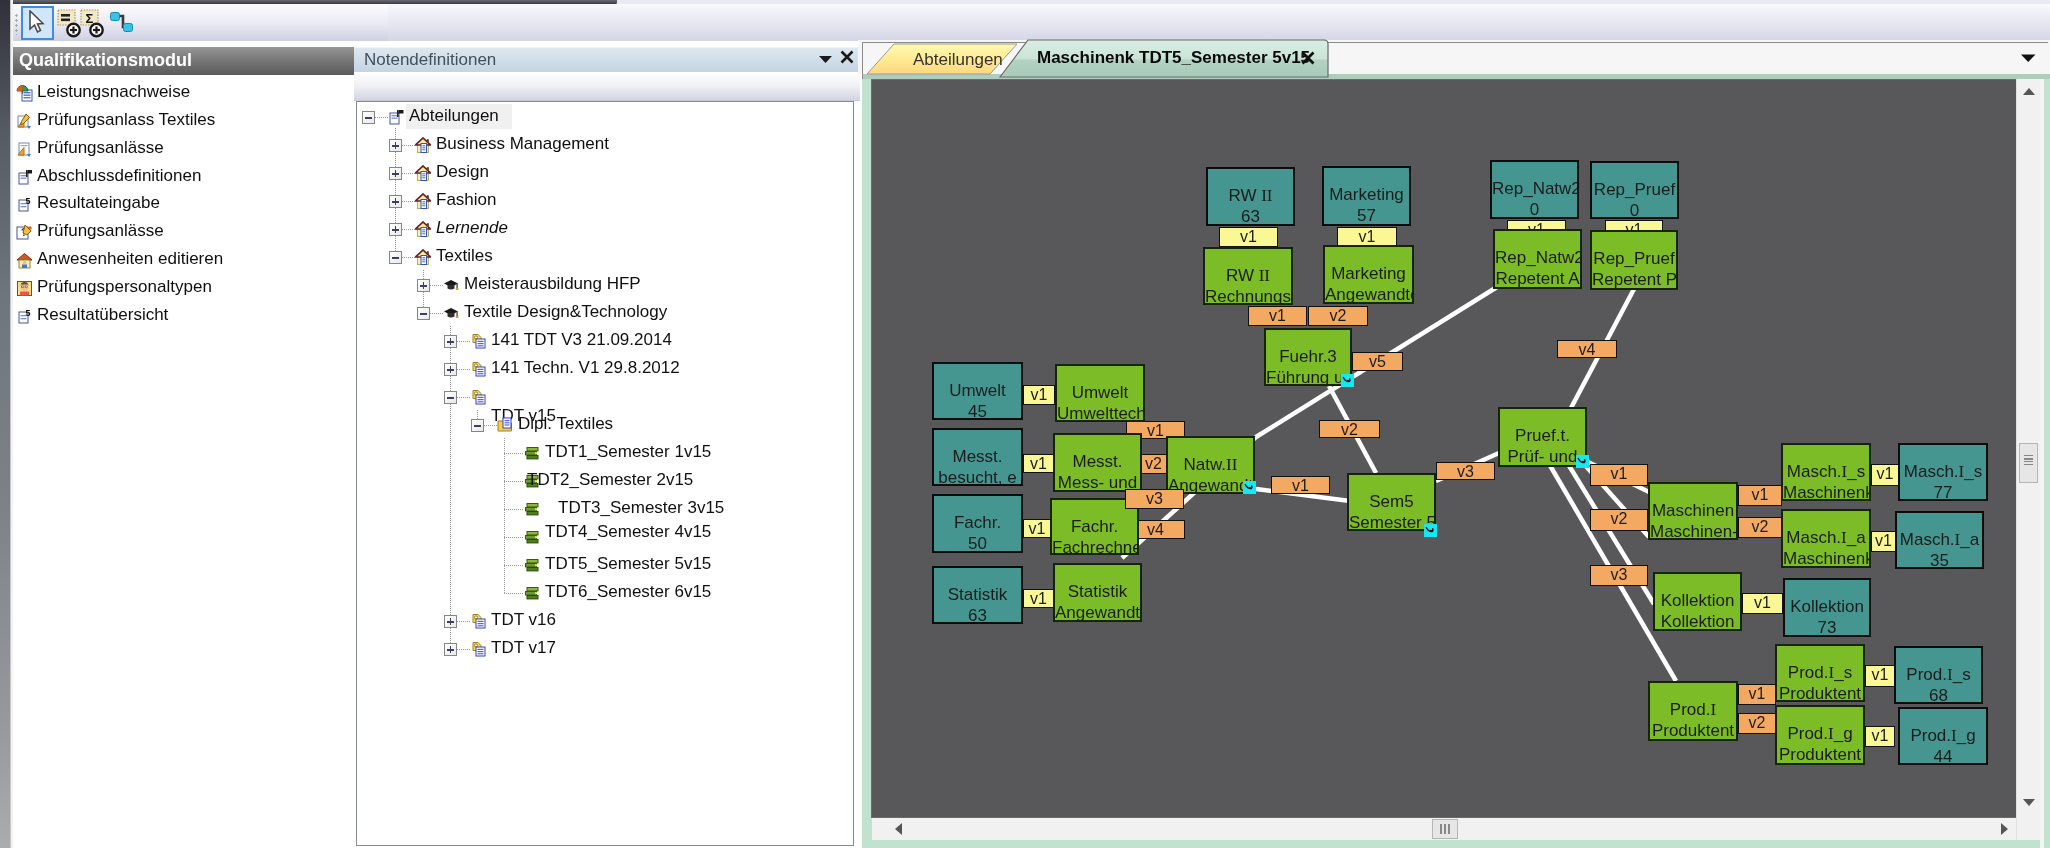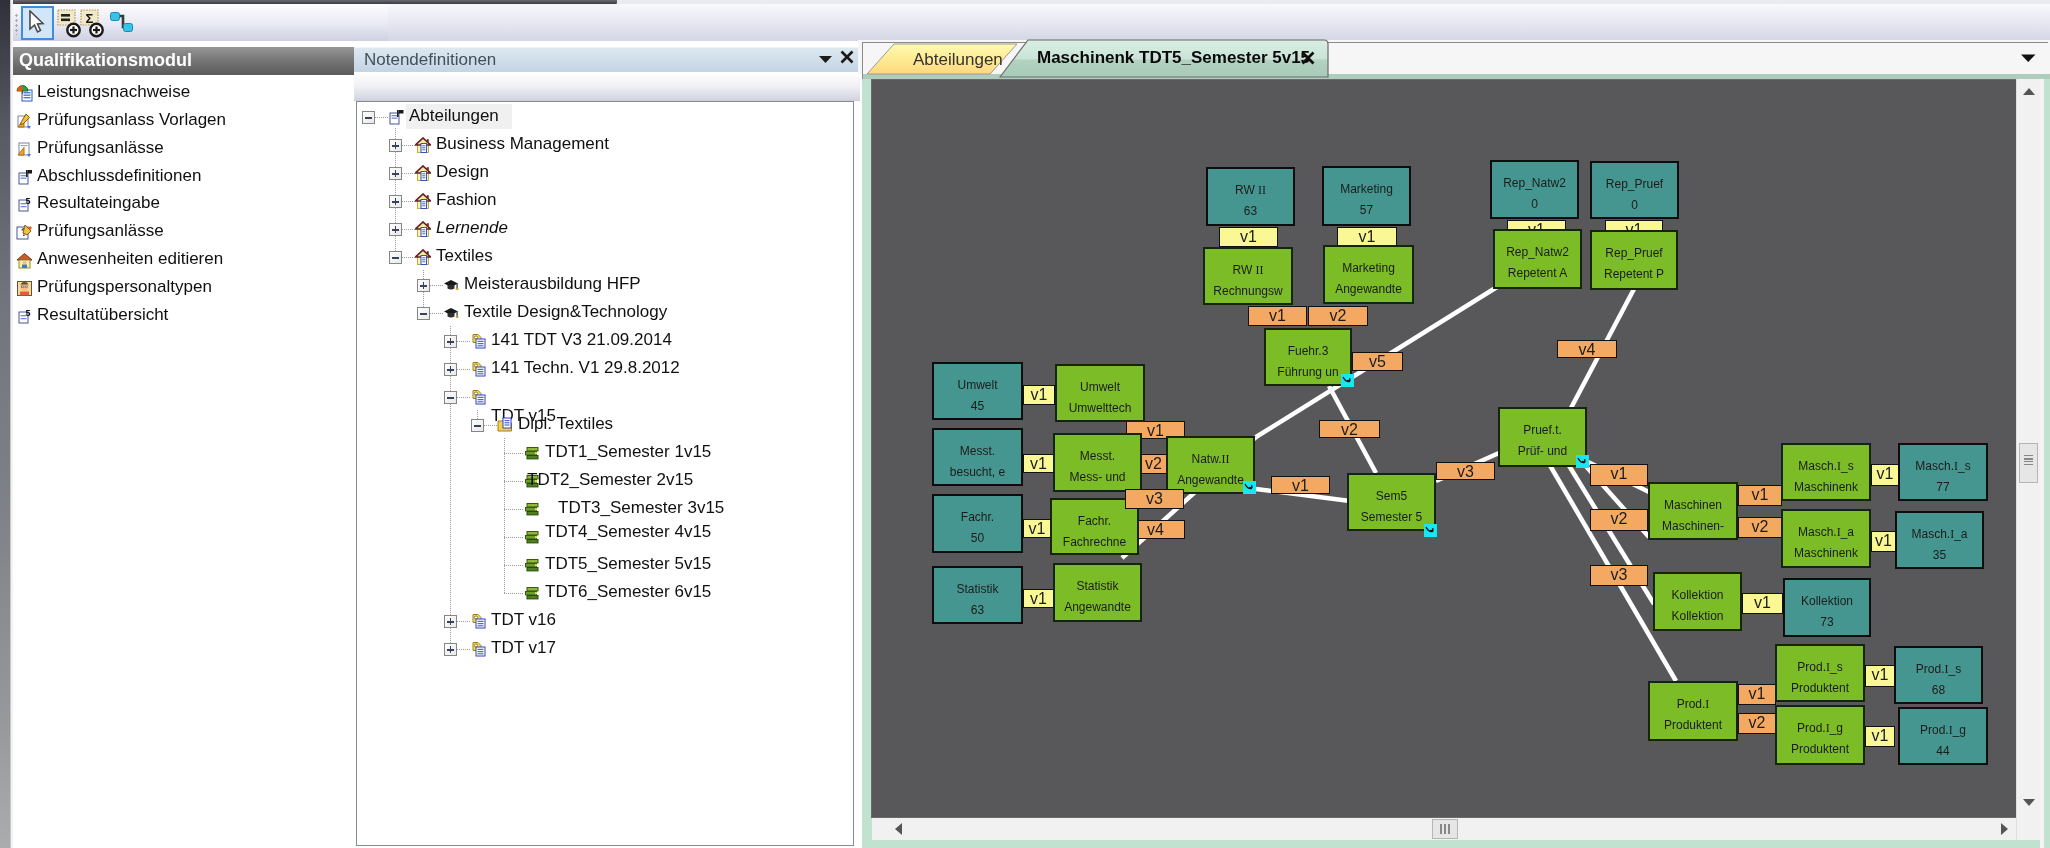--- a/index.html
+++ b/index.html
@@ -1,19 +1,19 @@
 <!DOCTYPE html>
 <html><head><meta charset="utf-8">
 <style>
 html,body{margin:0;padding:0;}
 body{width:2050px;height:848px;position:relative;overflow:hidden;
  font-family:"Liberation Sans",sans-serif;background:#ffffff;}
 .abs{position:absolute;}
 .nb{position:absolute;box-sizing:border-box;text-align:center;color:#1c1c1c;
- font-size:12px;line-height:20.5px;padding-top:11px;white-space:nowrap;overflow:hidden;}
+ font-size:17px;line-height:20.5px;padding-top:17px;white-space:nowrap;overflow:hidden;}
 .tb{background:#459690;border:2px solid #0d0d0d;}
 .gb{background:#7BBC27;border:2px solid #16250a;}
 .yb{position:absolute;box-sizing:border-box;background:#FAF795;border:1.5px solid #111;
  text-align:center;color:#1c1c1c;font-size:16px;line-height:18px;}
 .ob{position:absolute;box-sizing:border-box;background:#F4A962;border:1.5px solid #111;
  text-align:center;color:#1c1c1c;font-size:16px;line-height:17px;}
 .ser{font-family:"Liberation Serif",serif;}
 .mi{position:absolute;left:16px;width:17px;height:17px;}
 .mt{position:absolute;left:37px;font-size:17px;color:#101010;white-space:nowrap;}
 .trow{position:absolute;font-size:17px;color:#101010;white-space:nowrap;}
@@ -71,21 +71,21 @@
       <path d="M1 6 A5.5 5.5 0 0 1 6.5 0.5 L6.5 6 Z" fill="#e8590c"></path>
       <rect x="6" y="5" width="1" height="4" fill="#555"></rect>
     </svg></div>
 <div class="mt" style="top:82px">Leistungsnachweise</div>
 <div class="mi" style="top:113px"><svg viewBox="0 0 17 17">
       <rect x="2" y="3" width="10" height="11" fill="#fff" stroke="#7788aa"></rect>
       <path d="M2 14 L8 6 L8 14 Z" fill="#f5a623" stroke="#b06d10"></path>
       <path d="M10 1 L13.5 4.5 L7 11 L4.5 11.5 L5.5 8.5 Z" fill="#f0c040" stroke="#8a5a10"></path>
       <path d="M11 13 l4 0 l-2 3 z" fill="#3b78de"></path>
     </svg></div>
-<div class="mt" style="top:110px">Prüfungsanlass Vorlagen</div>
+<div class="mt" style="top:110px">Prüfungsanlass Textiles</div>
 <div class="mi" style="top:141px"><svg viewBox="0 0 17 17">
       <rect x="3" y="2" width="10" height="12" fill="#fff" stroke="#7788aa"></rect>
       <rect x="4.5" y="4" width="7" height="1.2" fill="#99aabb"></rect>
       <path d="M2 14 L8 6.5 L8 14 Z" fill="#f5a623" stroke="#b06d10"></path>
       <path d="M11 13 l4 0 l-2 3 z" fill="#3b78de"></path>
     </svg></div>
 <div class="mt" style="top:138px">Prüfungsanlässe</div>
 <div class="mi" style="top:169px"><svg viewBox="0 0 17 17">
       <rect x="3" y="4" width="9" height="11" fill="#fff" stroke="#445599"></rect>
       <rect x="4.5" y="6" width="6" height="1.3" fill="#7b8dd0"></rect>

